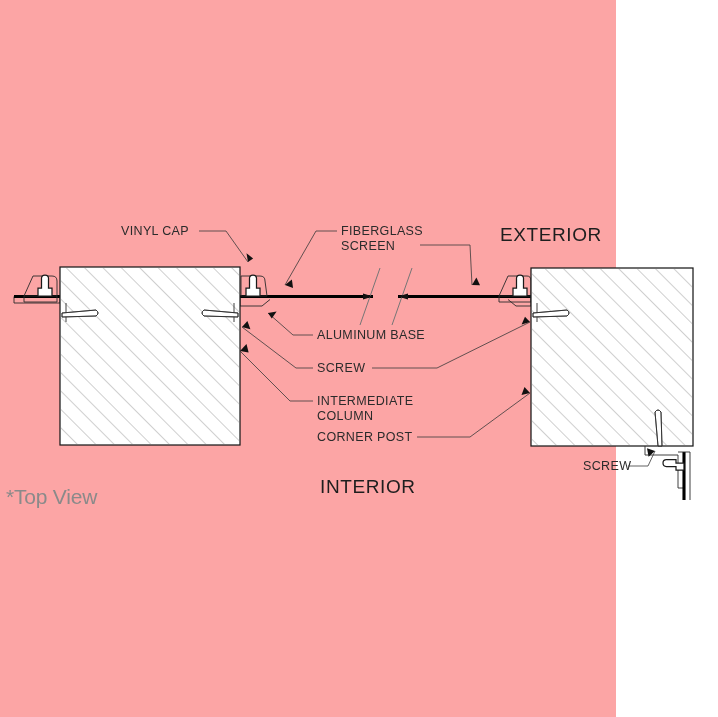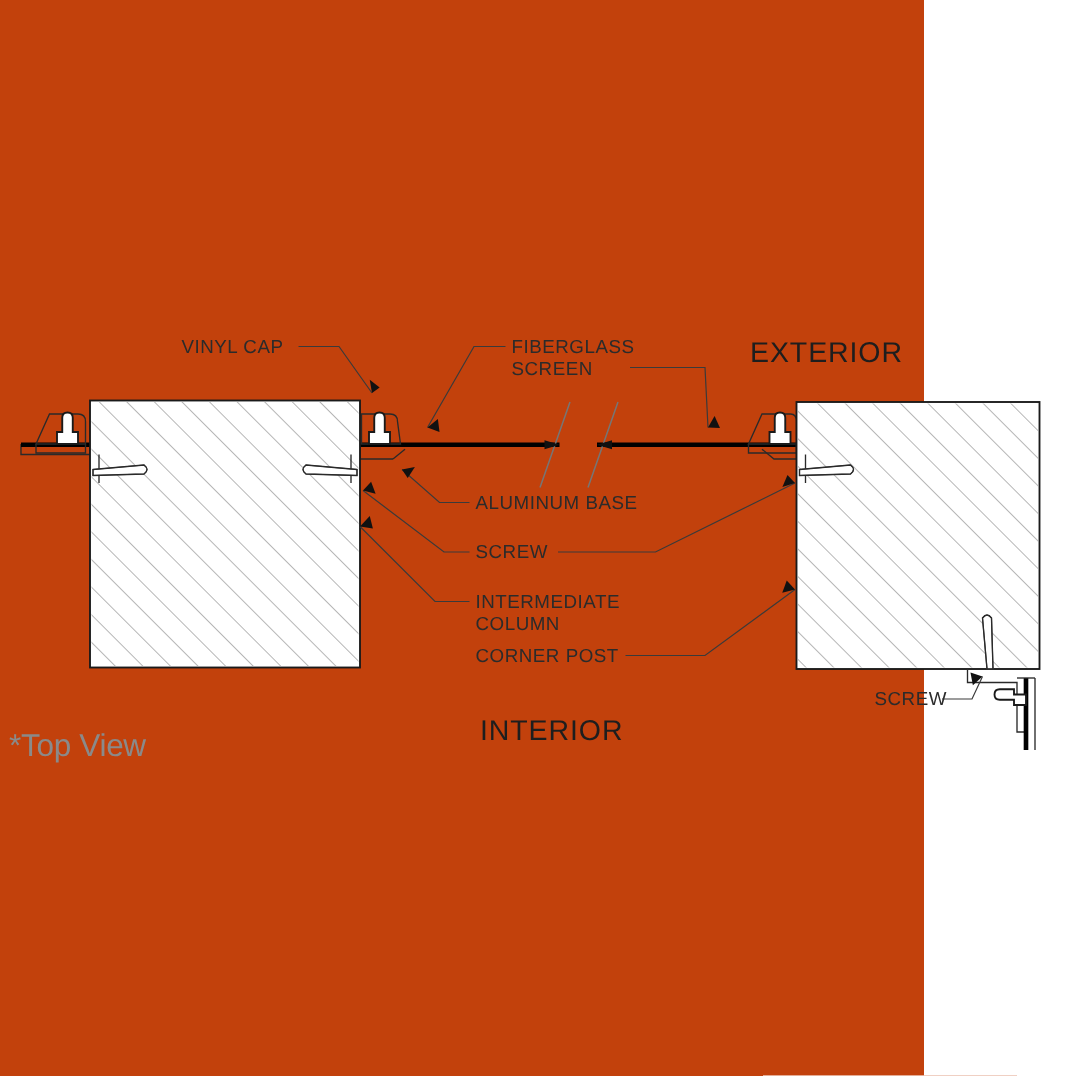--- a/index.html
+++ b/index.html
@@ -10,21 +10,21 @@
   body {
     width: 718px;
     height: 717px;
     font-family: "Liberation Sans", sans-serif;
     overflow: hidden;
   }
   #diagram-root {
     position: relative;
     width: 616px;
     height: 717px;
-    background: #c2410c;
+    background: #fca5a5;
   }
   svg.drawing {
     position: absolute;
     top: 0;
     left: 0;
     width: 718px;
     height: 717px;
   }
   .lbl {
     font-family: "Liberation Sans", sans-serif;

